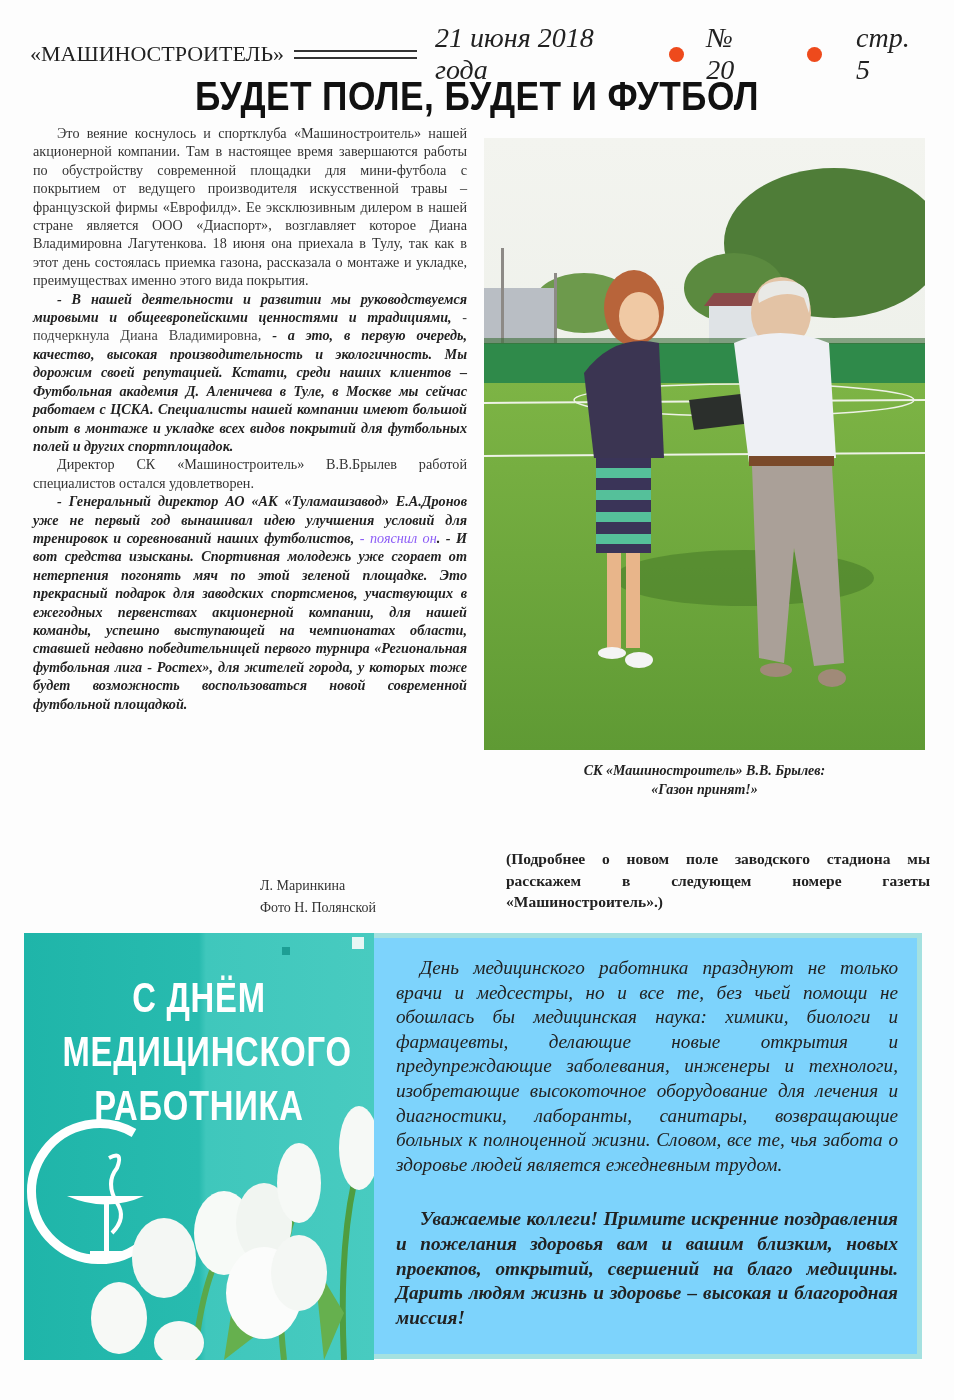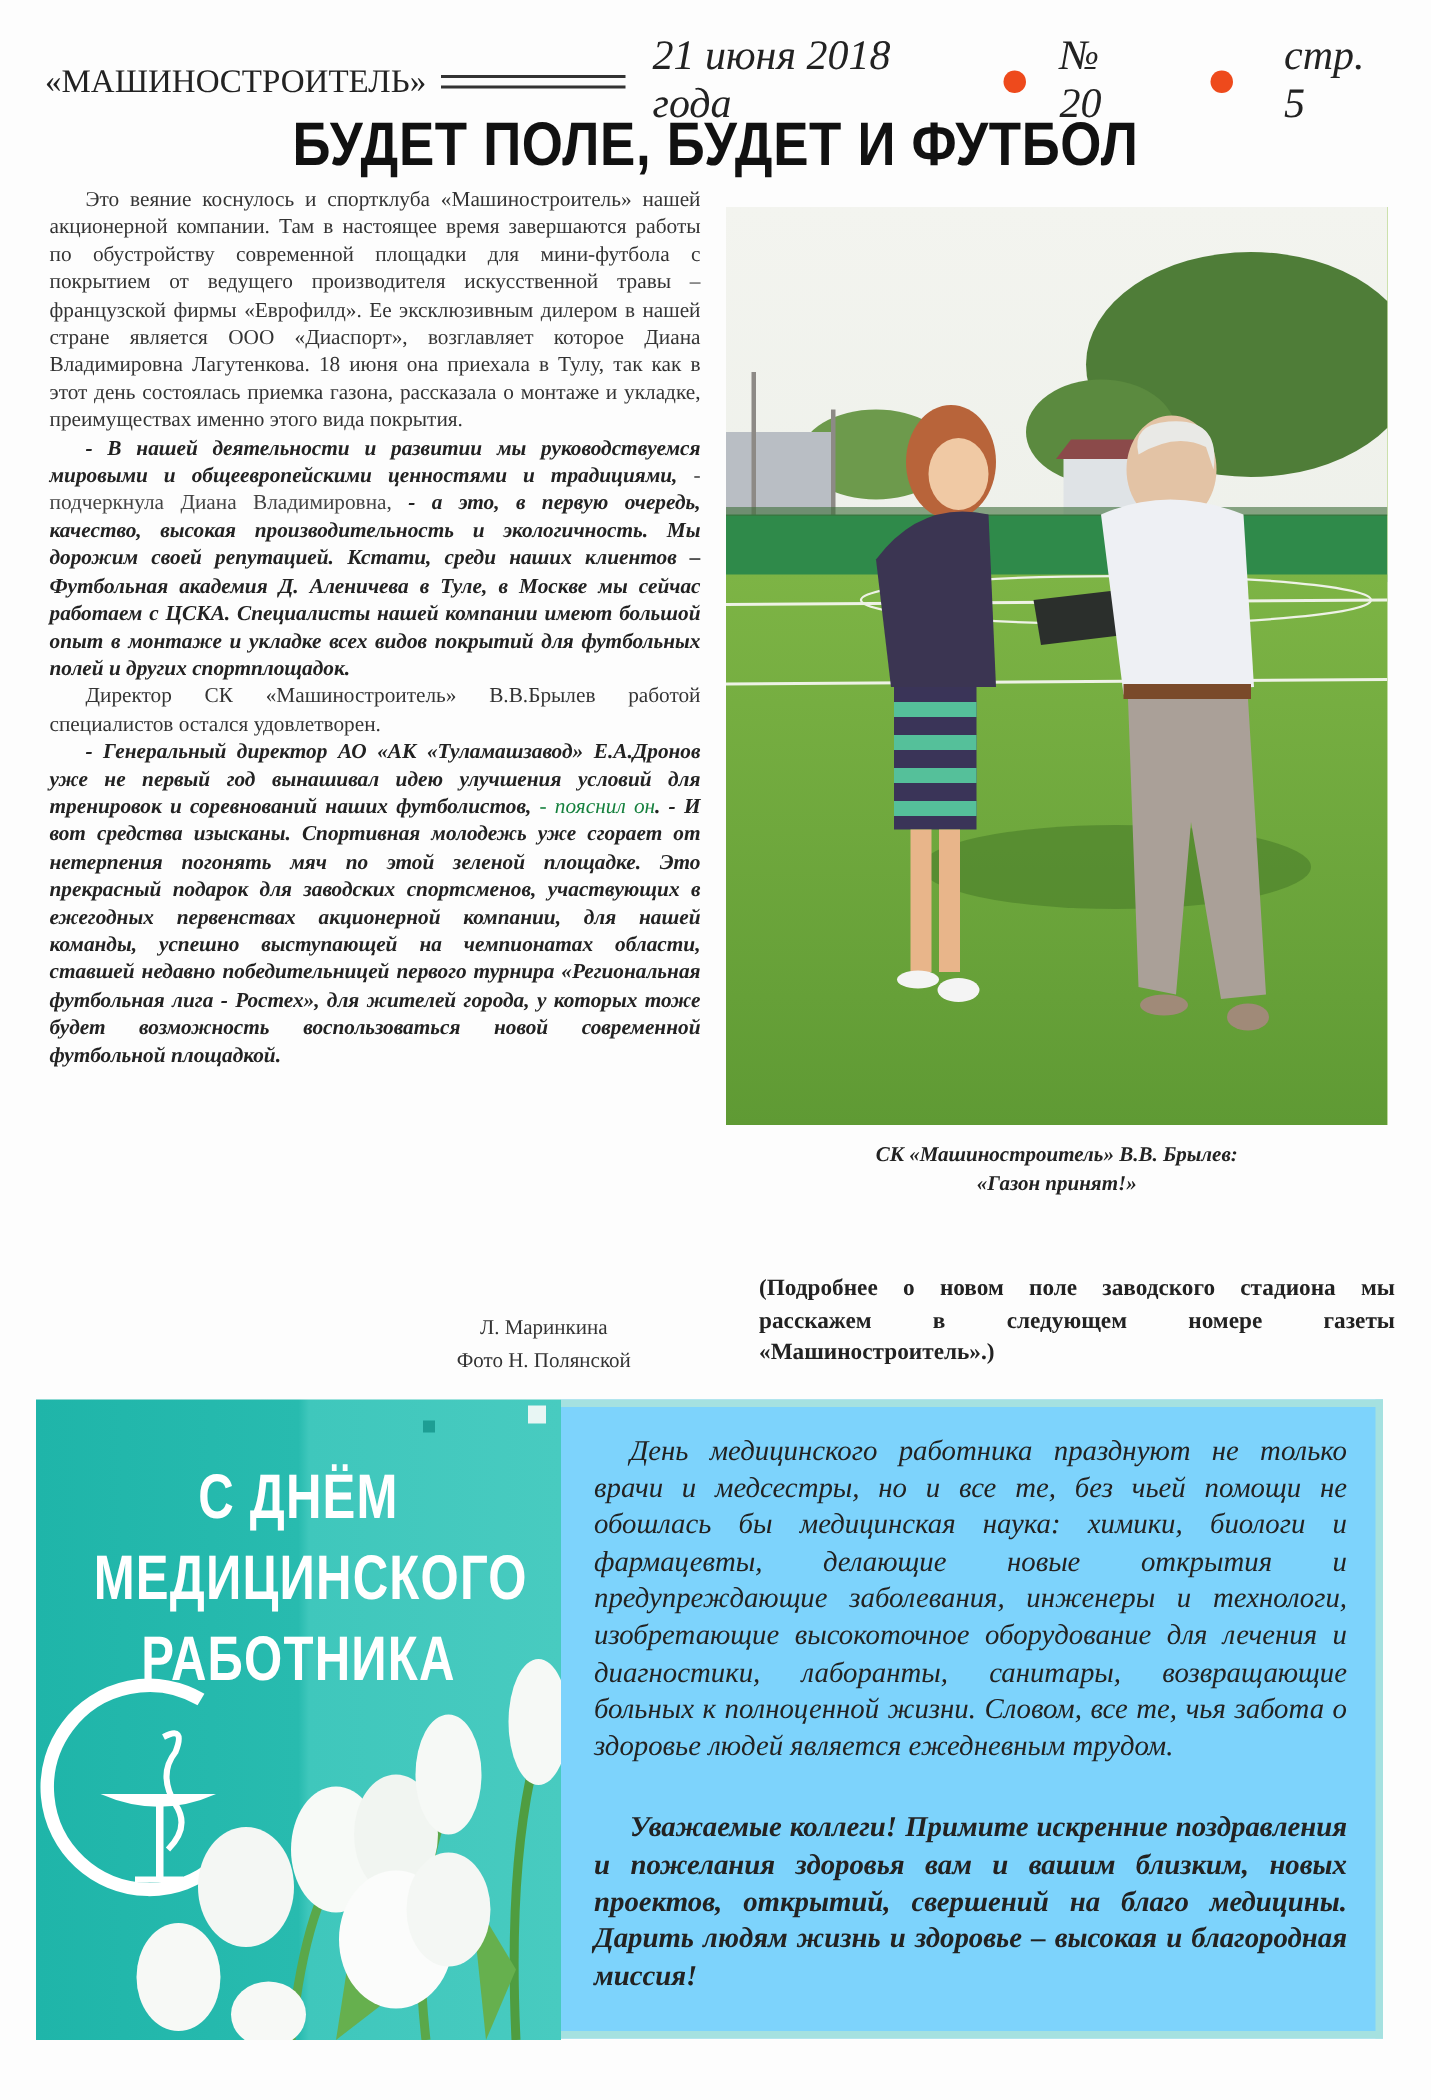--- a/index.html
+++ b/index.html
@@ -15,23 +15,23 @@
   .dot1 { margin: 0 22px 0 18px; }
   .dot2 { margin: 0 34px 0 40px; }
 
   .headline { position: absolute; top: 73px; left: 0; width: 954px; text-align: center; font-family: "Liberation Sans", "DejaVu Sans", sans-serif; font-weight: bold; font-size: 41px; letter-spacing: 0.5px; color: #111; transform: scaleX(0.86); transform-origin: center; }
 
   
   .article { position: absolute; top: 124px; left: 33px; width: 434px; font-size: 14.2px; line-height: 18.4px; text-align: justify; color: #333; }
   .article p { text-indent: 24px; }
   .article .quote { font-style: italic; font-weight: bold; color: #222; }
   .article .plain { font-style: normal; font-weight: normal; color: #444; }
-  .article .plain-it { font-style: italic; font-weight: normal; color: #15803d; }
+  .article .plain-it { font-style: italic; font-weight: normal; color: #8b5cf6; }
 
-  .byline { position: absolute; top: 875px; left: 260px; width: 205px; text-align: center; font-size: 14px; line-height: 22px; color: #333; }
+  .byline { position: absolute; top: 875px; left: 260px; width: 205px; text-align: left; font-size: 14px; line-height: 22px; color: #333; }
 
   
   .photo { position: absolute; top: 138px; left: 484px; width: 441px; height: 612px; overflow: hidden; background: #8fbf4a; }
   .photo svg { display: block; }
 
   .caption { position: absolute; top: 762px; left: 484px; width: 441px; text-align: center; font-style: italic; font-weight: bold; font-size: 14px; line-height: 18.6px; color: #222; }
 
   .followup { position: absolute; top: 848px; left: 506px; width: 424px; font-weight: bold; font-size: 15.5px; line-height: 21.5px; text-align: justify; color: #222; }
 
   

